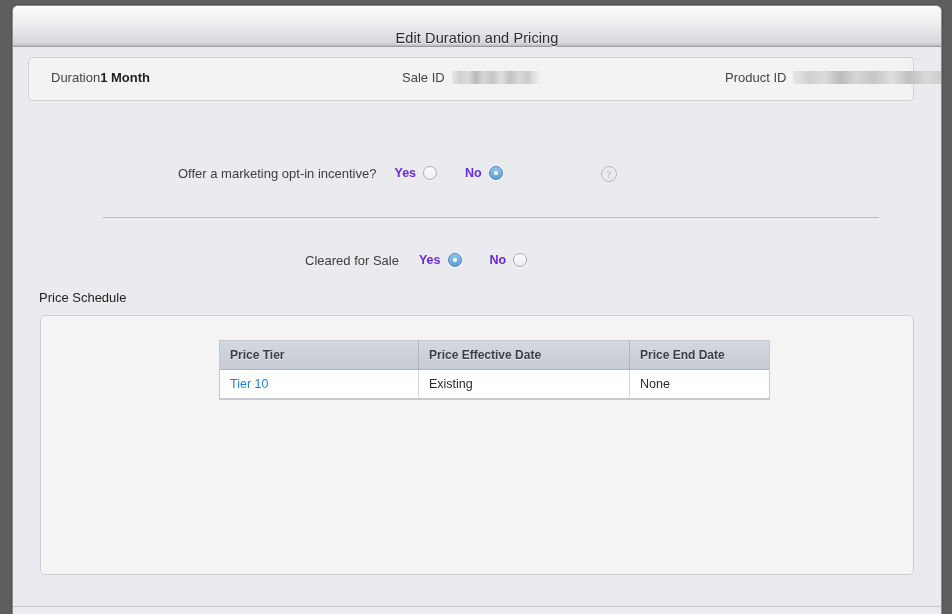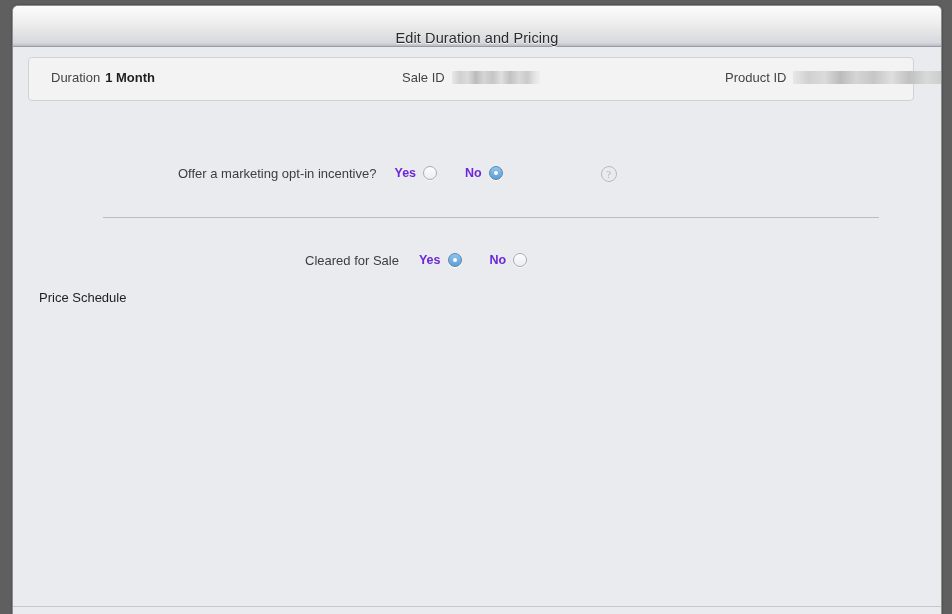--- a/index.html
+++ b/index.html
@@ -67,21 +67,21 @@
   .info-field {
     position: absolute;
     top: 12px;
     display: flex;
     align-items: center;
     font-size: 13px;
     color: #3d3d3d;
     white-space: nowrap;
   }
   .info-label { color: #444; }
-  .info-value-strong { font-weight: bold; color: #1f1f1f; margin-left: 5px; }
+  .info-value-strong { font-weight: bold; color: #1f1f1f; }
   .redacted {
     display: inline-block;
     margin-left: 7px;
     height: 13px;
     border-radius: 1px;
     background:
       linear-gradient(to right,
         #e7e7e7 0%, #cfcfcf 9%, #dadada 18%, #b9b9b9 27%, #d4d4d4 36%,
         #c4c4c4 46%, #dedede 56%, #bfbfbf 66%, #d8d8d8 76%, #c9c9c9 86%,
         #e4e4e4 94%, #efefef 100%);
@@ -300,20 +300,42 @@
       </span>
       <span class="gap2"></span>
       <span class="opt">
         <span class="opt-text">No</span>
         <span class="radio"></span>
       </span>
     </div>
 
     <div id="price-schedule-heading">Price Schedule</div>
 
+    <div id="schedule-panel">
+
+      <table id="price-table">
+        <thead>
+          <tr>
+            <th class="col-tier">Price Tier</th>
+            <th class="col-eff">Price Effective Date</th>
+            <th>Price End Date</th>
+          </tr>
+        </thead>
+        <tbody>
+          <tr>
+            <td>
+              <a class="tier-link" href="#">Tier 10</a>
+            </td>
+            <td>Existing</td>
+            <td>None</td>
+          </tr>
+        </tbody>
+      </table>
+
+    </div>
 
     <div id="footer-divider"></div>
     <div id="footer">
       
       
     </div>
 
   </div>
 </div>
 

